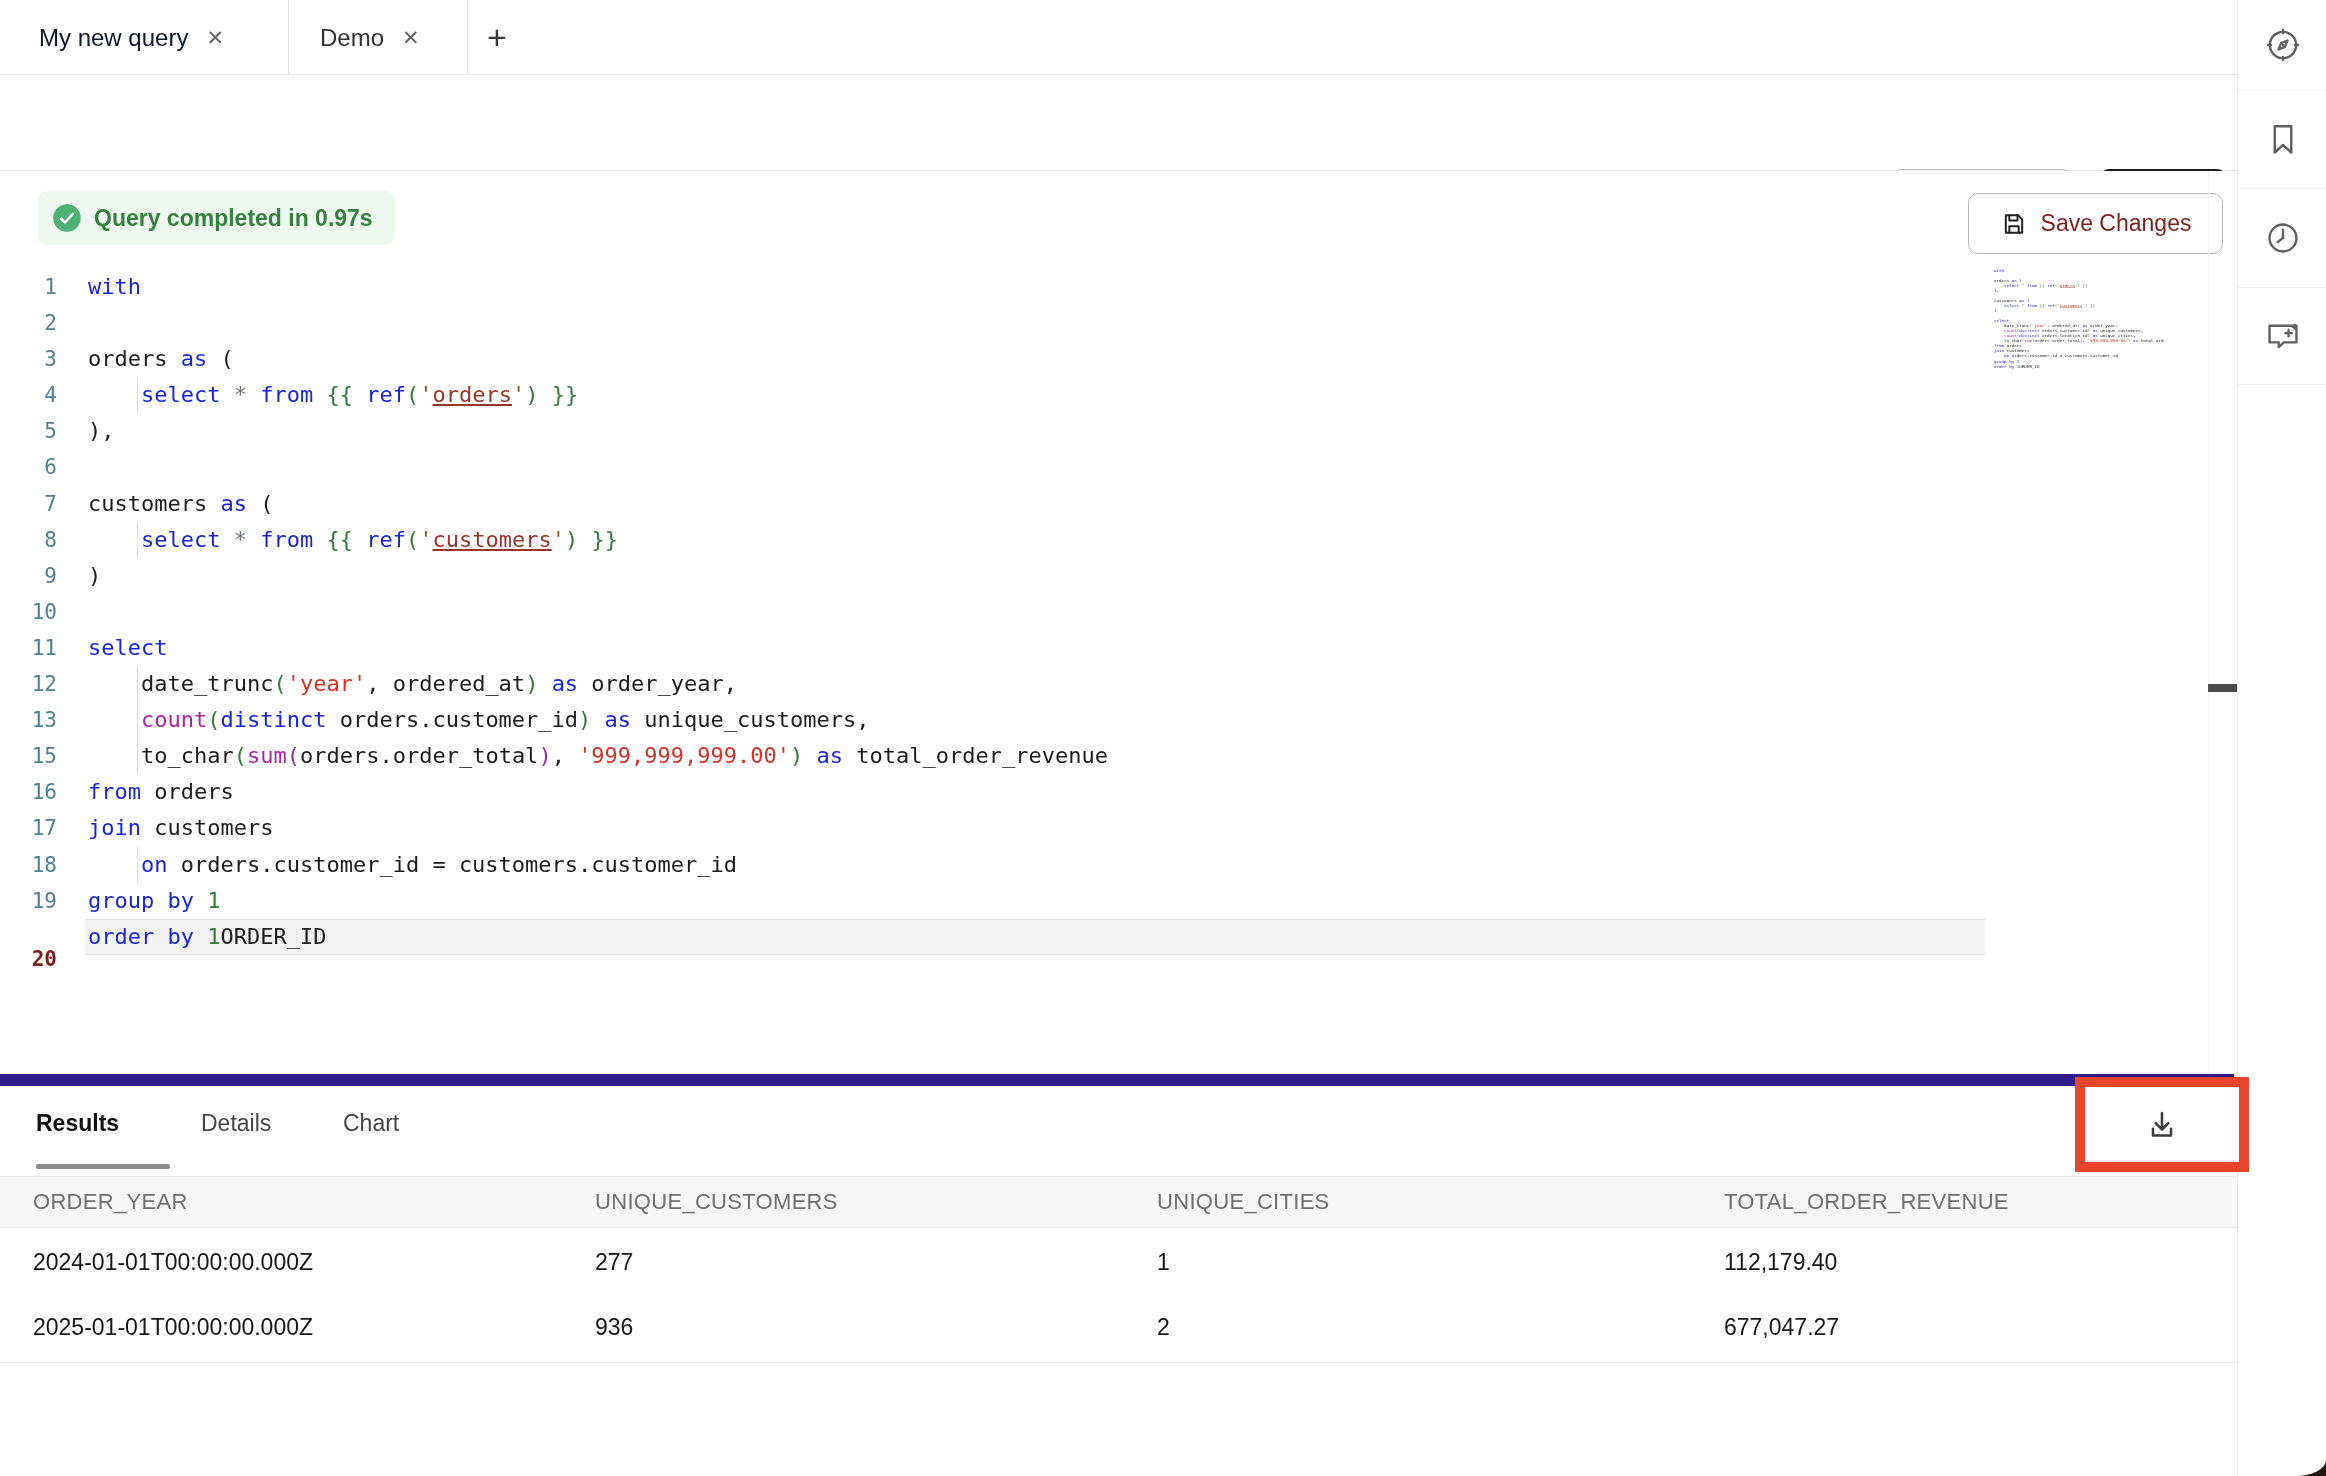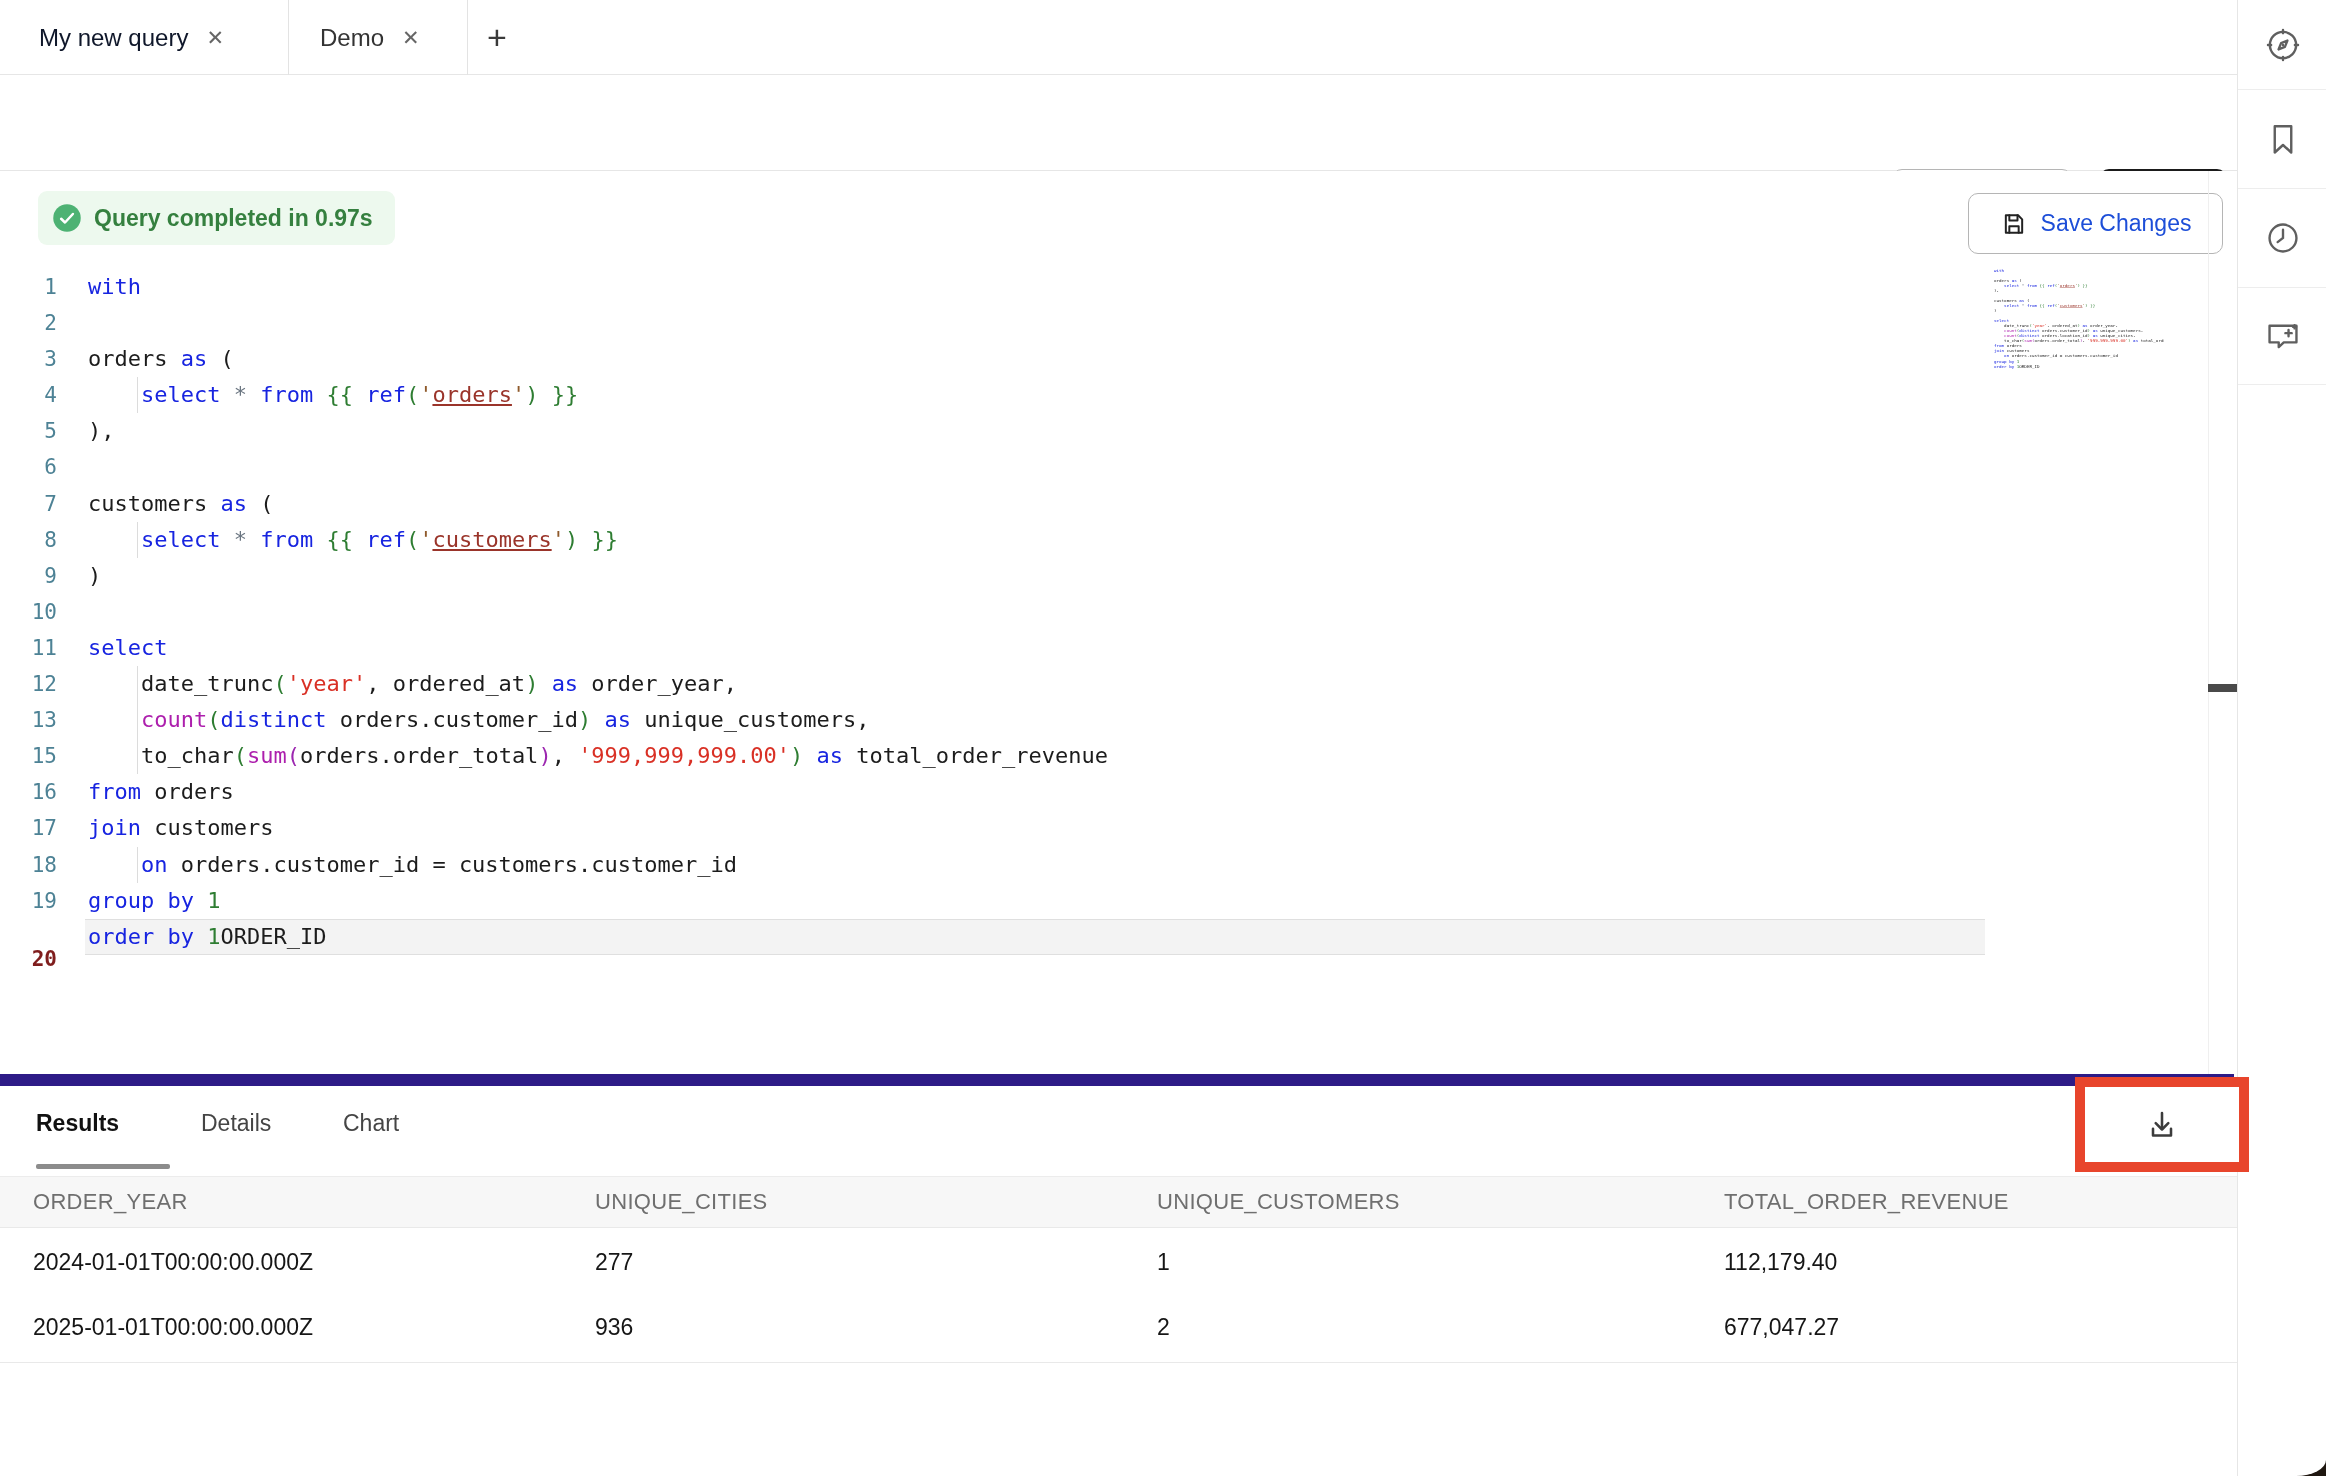--- a/index.html
+++ b/index.html
@@ -19,21 +19,21 @@
   .qheader { position:absolute; left:0; top:75px; width:2237px; height:96px; border-bottom:1px solid #e6e6e6; background:#fff; }
   .avatar { position:absolute; left:38px; top:100px; width:46px; height:46px; border-radius:50%; background:#cfe0f7; color:#234e7d; font-weight:bold; font-size:20px; display:flex; align-items:center; justify-content:center; }
   .qtitle { position:absolute; left:102px; top:75px; height:96px; display:flex; align-items:center; font-size:23px; color:#111; }
   .hicon { position:absolute; top:104px; width:40px; height:40px; display:flex; align-items:center; justify-content:center; color:#3c3c3c; }
   .btn-develop { position:absolute; left:1892px; top:94px; width:180px; height:62px; border:1.5px solid #b5b5b5; border-radius:10px; background:#fff; display:flex; align-items:center; justify-content:center; gap:14px; font-size:23px; color:#151515; }
   .btn-run { position:absolute; left:2099px; top:94px; width:128px; height:62px; border-radius:10px; background:#1b1b1b; display:flex; align-items:center; justify-content:center; gap:13px; font-size:23px; color:#fff; }
 
   
   .editor { position:absolute; left:0; top:171px; width:2237px; height:903px; background:#fff; }
   .status-badge { position:absolute; left:38px; top:20px; height:54px; display:inline-flex; align-items:center; gap:12px; background:#edf9ee; border-radius:9px; padding:0 22px 0 14px; font-size:23px; font-weight:600; color:#35803f; }
-  .btn-save { position:absolute; left:1968px; top:22px; width:255px; height:61px; border:1.5px solid #b5b5b5; border-radius:10px; background:#fff; display:flex; align-items:center; justify-content:center; gap:13px; font-size:23px; font-weight:500; color:#1d4ed8; }
+  .btn-save { position:absolute; left:1968px; top:22px; width:255px; height:61px; border:1.5px solid #b5b5b5; border-radius:10px; background:#fff; display:flex; align-items:center; justify-content:center; gap:13px; font-size:23px; font-weight:500; color:#7f1d1d; }
   .minimap { position:absolute; left:1994px; top:97px; width:170px; height:110px; overflow:hidden; }
   .minimap-inner { transform:scale(0.42); transform-origin:top left; width:430px; }
   .mm-line { font-family:"DejaVu Sans Mono", monospace; font-size:10px; line-height:12px; white-space:pre; }
 
   .code-area { position:absolute; left:0; top:98px; width:2210px; }
   .line-row { position:relative; height:36.1px; }
   .line-no { position:absolute; left:0; top:0; width:57px; text-align:right; font-family:"DejaVu Sans Mono", monospace; font-size:21px; line-height:36.1px; color:#4d8295; }
   .line-code { position:relative; margin-left:88px; font-family:"DejaVu Sans Mono", monospace; font-size:22px; line-height:36.1px; white-space:pre; color:#1c1c1c; }
   .line-row.active .line-no { color:#7f1d1d; font-weight:bold;margin-top:22px; }
   .active-bg { position:absolute; left:85px; top:0; width:1900px; height:100%; background:#f3f3f3; border-top:1px solid #dfdfdf; border-bottom:1px solid #dfdfdf; }
@@ -298,22 +298,22 @@
         <svg width="36" height="36" viewBox="0 0 24 24" fill="none" stroke="#3c3c3c" stroke-width="1.7" stroke-linecap="round" stroke-linejoin="round">
           <path d="M12 4v10.5"></path>
             <path d="M7.8 10.8L12 15l4.2-4.2"></path>
             <path d="M6 14.5v4.5h12v-4.5"></path>
         </svg>
       </span>
     </div>
 
     <div class="rheader">
         <span>ORDER_YEAR</span>
+        <span>UNIQUE_CUSTOMERS</span>
         <span>UNIQUE_CITIES</span>
-        <span>UNIQUE_CUSTOMERS</span>
         <span>TOTAL_ORDER_REVENUE</span>
       </div>
     <div id="rrows">
         <div class="rrow" style="top: 142px;">
           <span>2024-01-01T00:00:00.000Z</span>
           <span>277</span>
           <span>1</span>
           <span>112,179.40</span>
         </div>
         <div class="rrow" style="top: 207px;">

